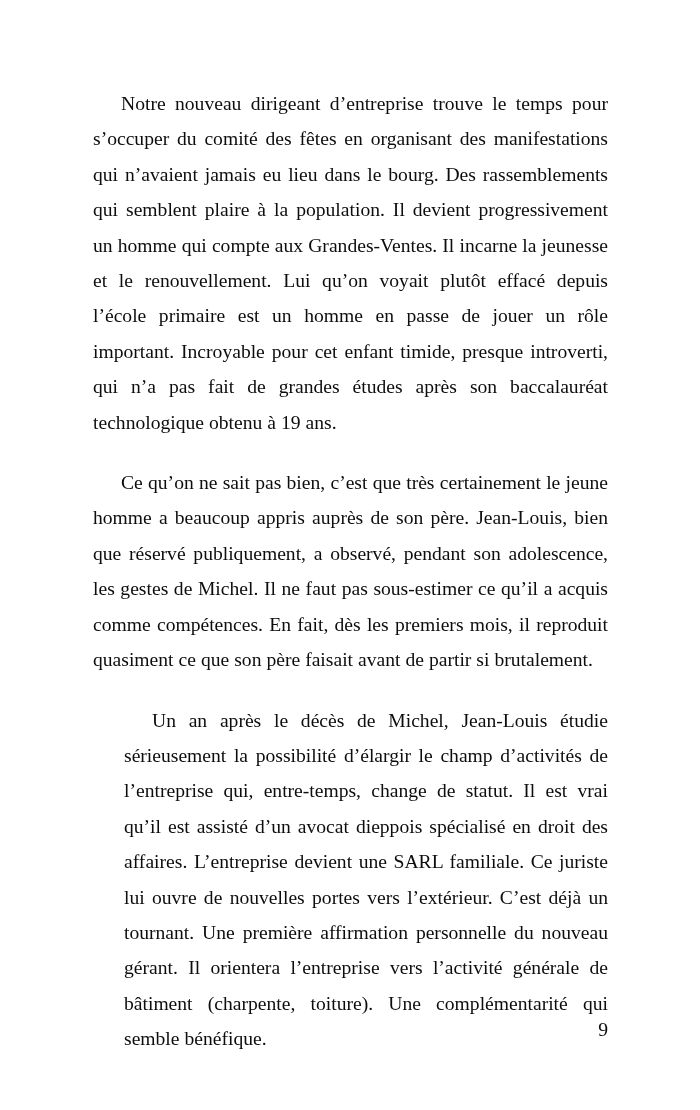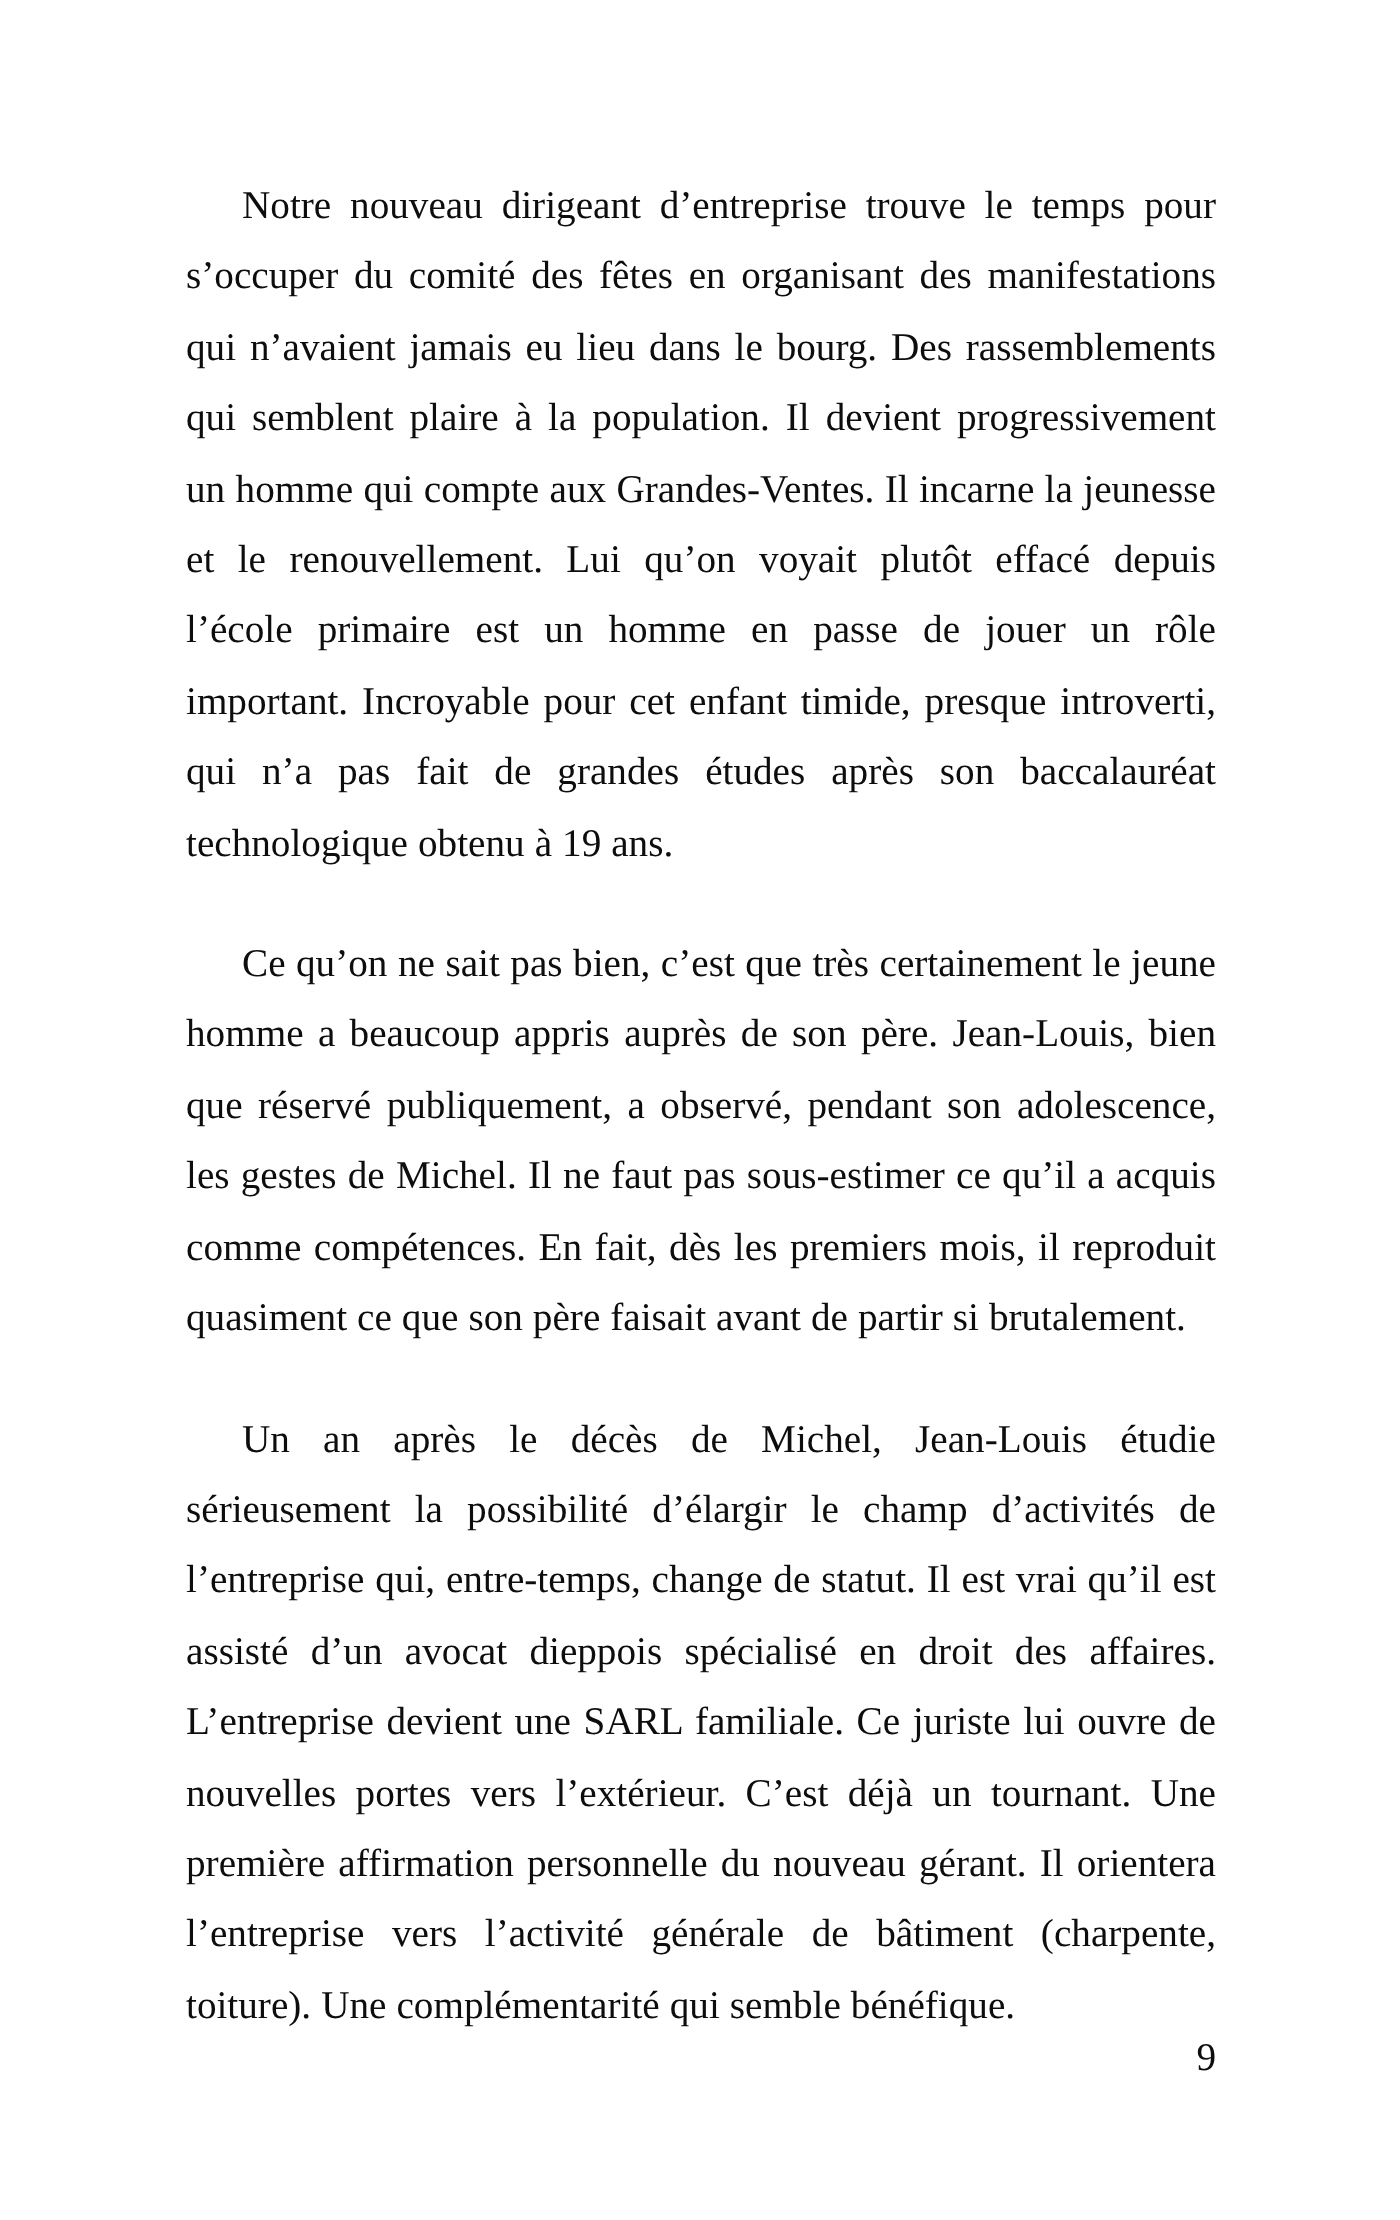--- a/index.html
+++ b/index.html
@@ -37,20 +37,21 @@
     text-indent: 28px;
     font-size: 19.6px;
     line-height: 35.4px;
     hyphens: none;
     -webkit-hyphens: none;
     word-spacing: 0.1px;
   }
 
   .para:last-of-type {
     margin-bottom: 0;
+    margin-left: 31px;
   }
 
   .page-number {
     position: absolute;
     left: 93px;
     width: 515px;
     top: 1018px;
     text-align: right;
     font-size: 19.6px;
     line-height: 24px;

